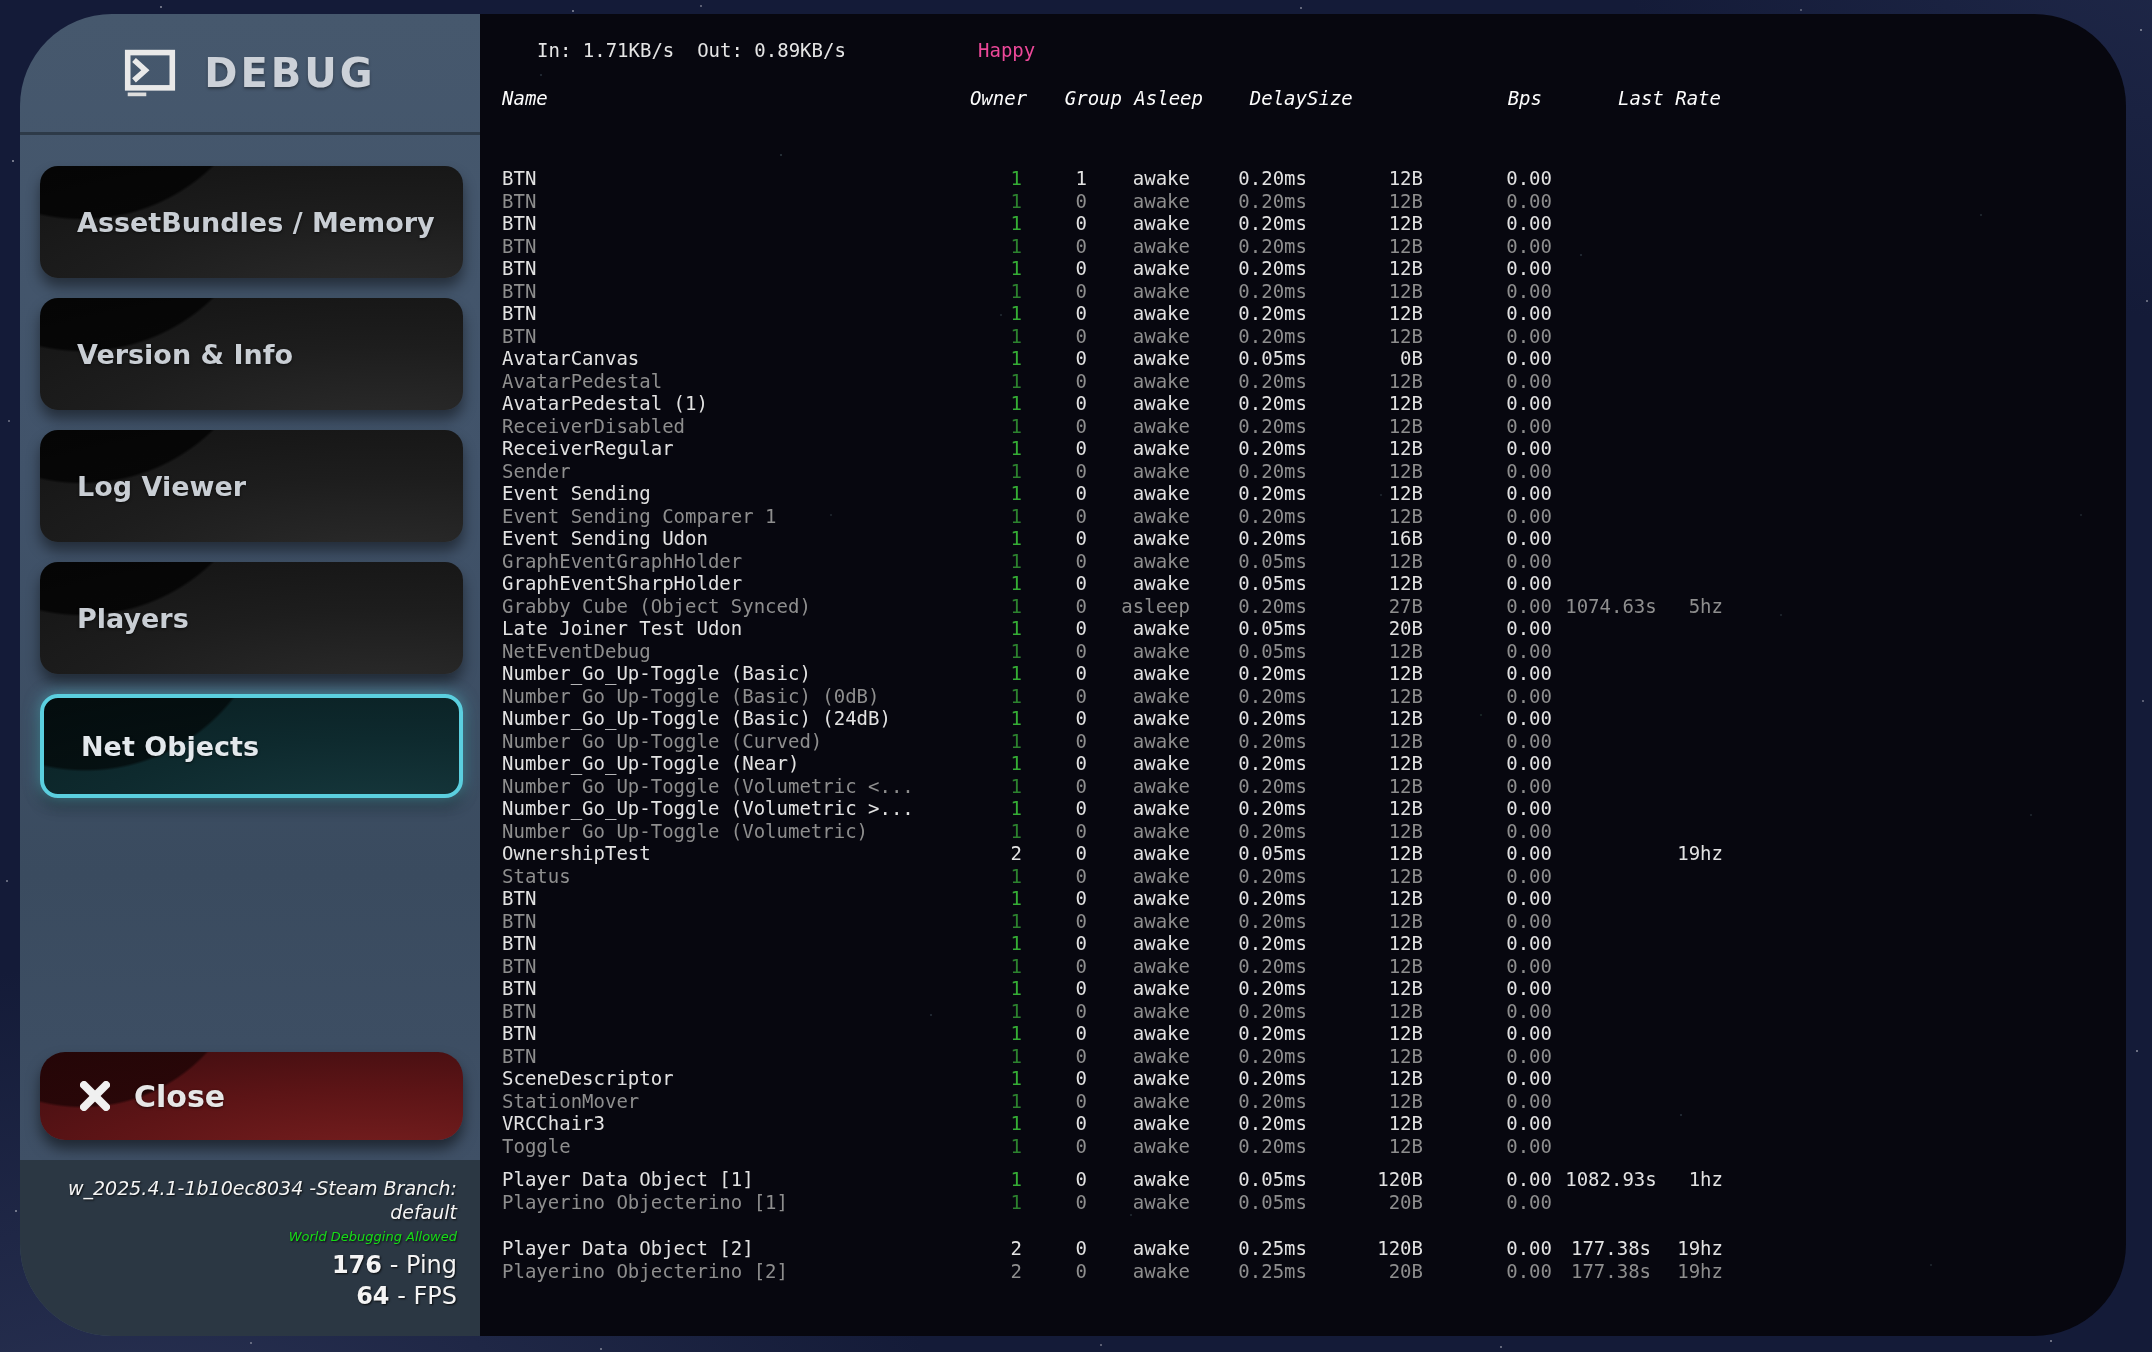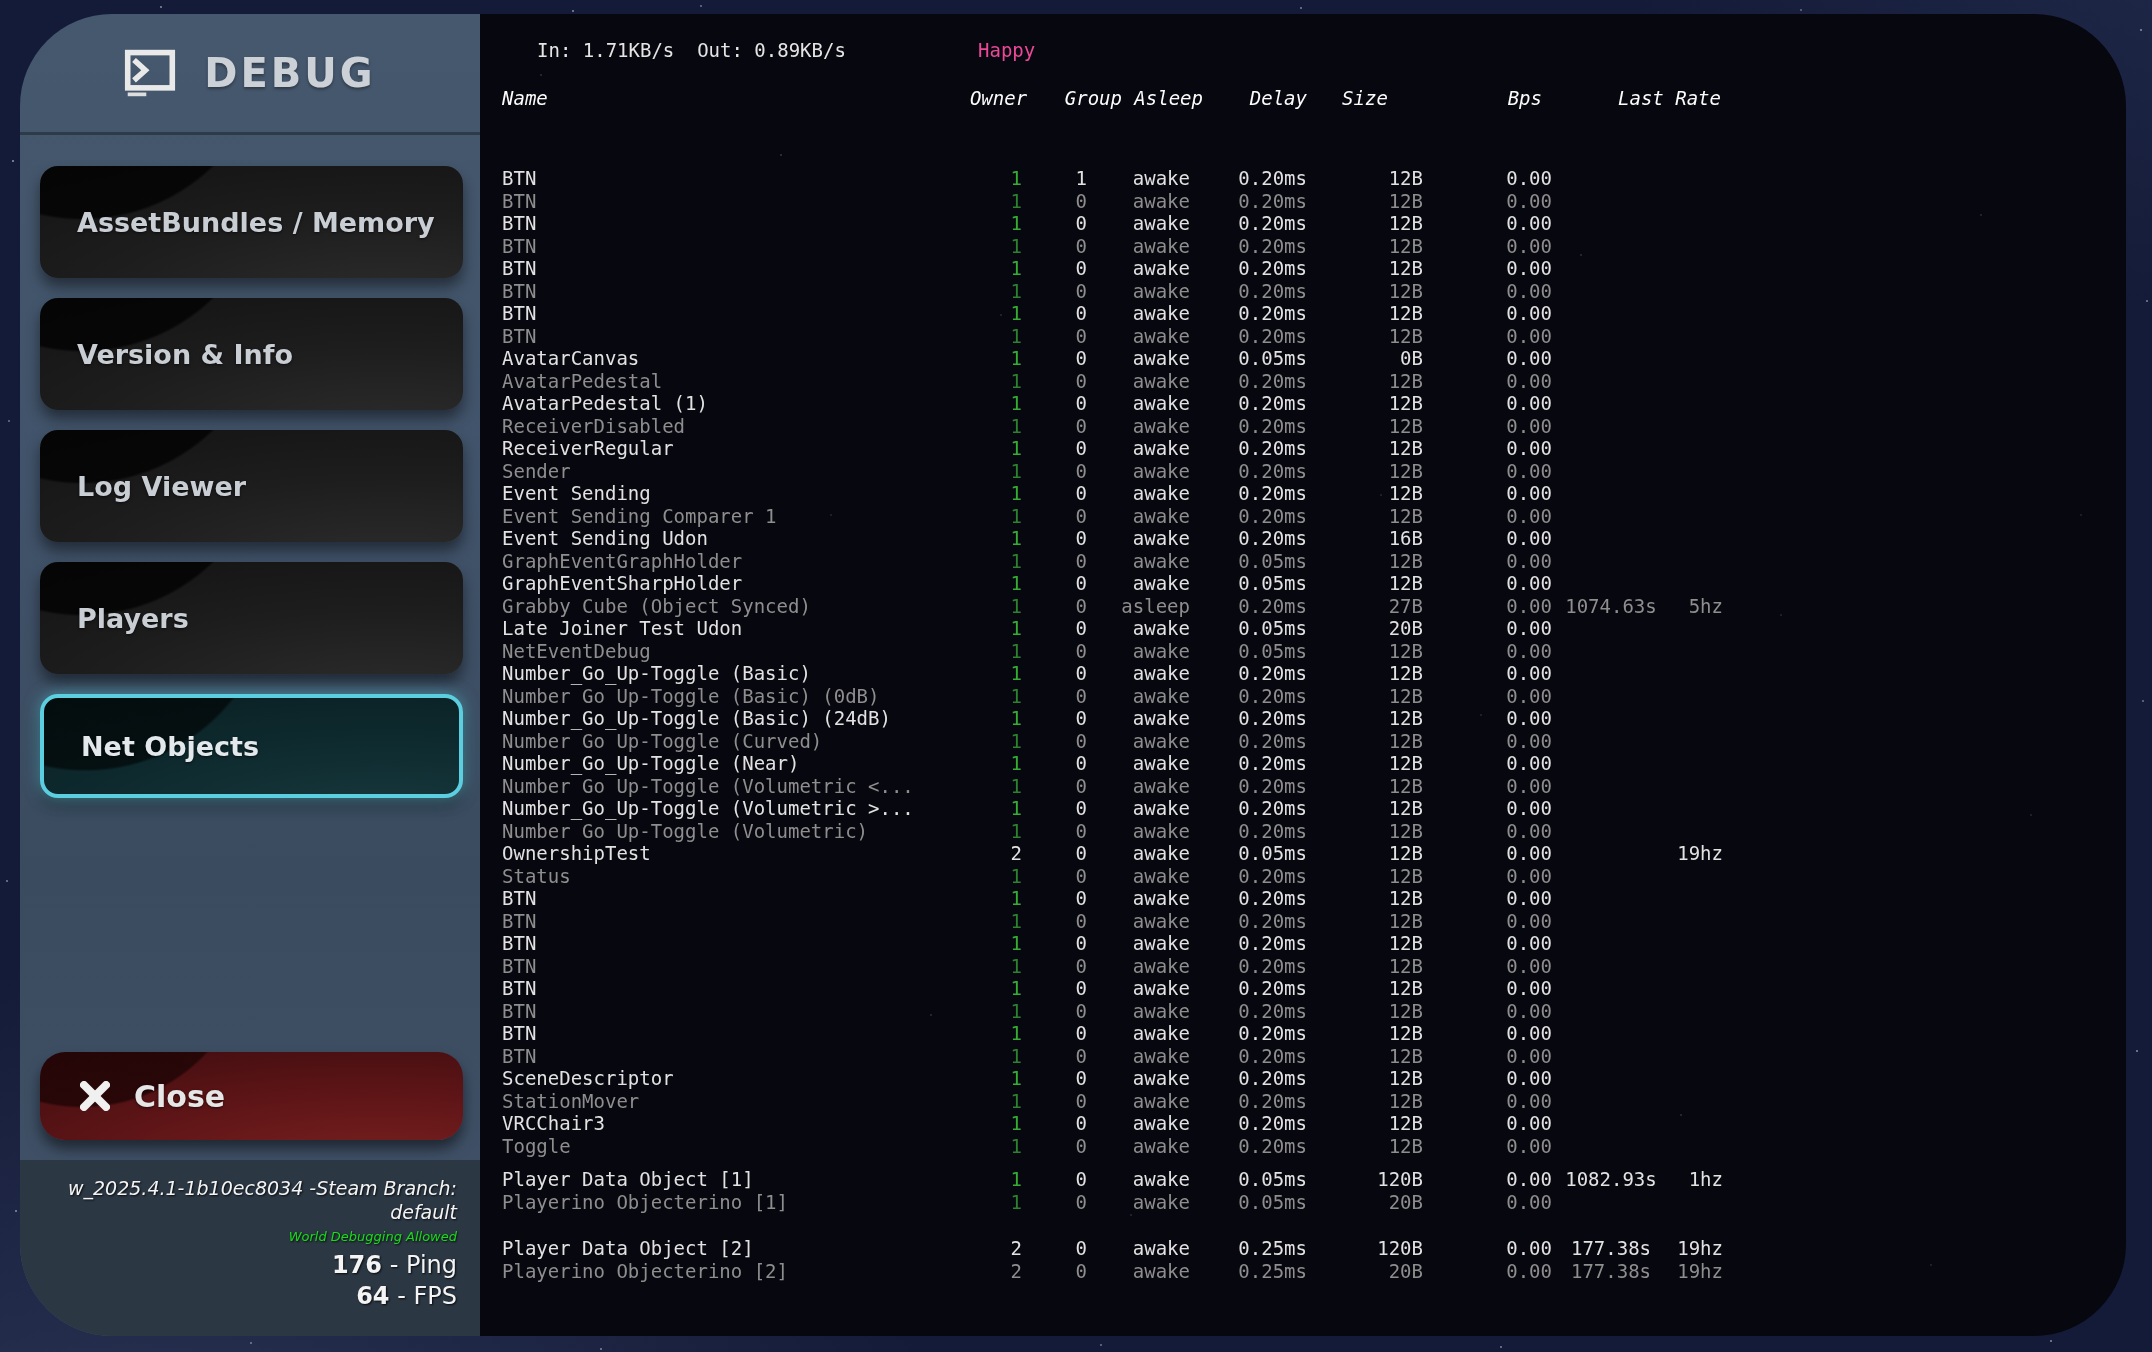--- a/index.html
+++ b/index.html
@@ -103,21 +103,21 @@
   }
   .traffic{position:absolute;left:57px;top:25px;font-size:19px;white-space:pre;color:#e5e5e5;}
   .happy{position:absolute;left:498px;top:25px;font-size:19px;color:#ec4899;}
   .thead{position:absolute;left:22px;top:73px;display:flex;font-size:19px;color:#fcfcfc;white-space:pre;font-style:italic;}
   .thead span{display:inline-block;}
   .h-name{width:458px;}
   .h-owner{width:77px;text-align:center;}
   .h-group{width:85px;text-align:right;}
   .h-asleep{width:81px;text-align:right;}
   .h-delay{width:104px;text-align:right;}
-  .h-size{width:116px;text-align:center;}
+  .h-size{width:116px;text-align:left;}
   .h-bps{width:119px;text-align:right;}
   .h-lastrate{width:179px;text-align:right;}
   .tbody{position:absolute;left:22px;top:153px;}
   .trow{display:flex;height:22.5px;line-height:22.5px;font-size:19px;white-space:pre;color:#e2e2e2;}
   .trow.dim{color:#8e8e8e;}
   .trow .cell{display:inline-block;overflow:hidden;}
   .c-name{width:458px;}
   .c-owner{width:62px;text-align:right;color:#35ad35;}
   .dim .c-owner{color:#2c822e;}
   .o2 .c-owner{color:inherit;}

